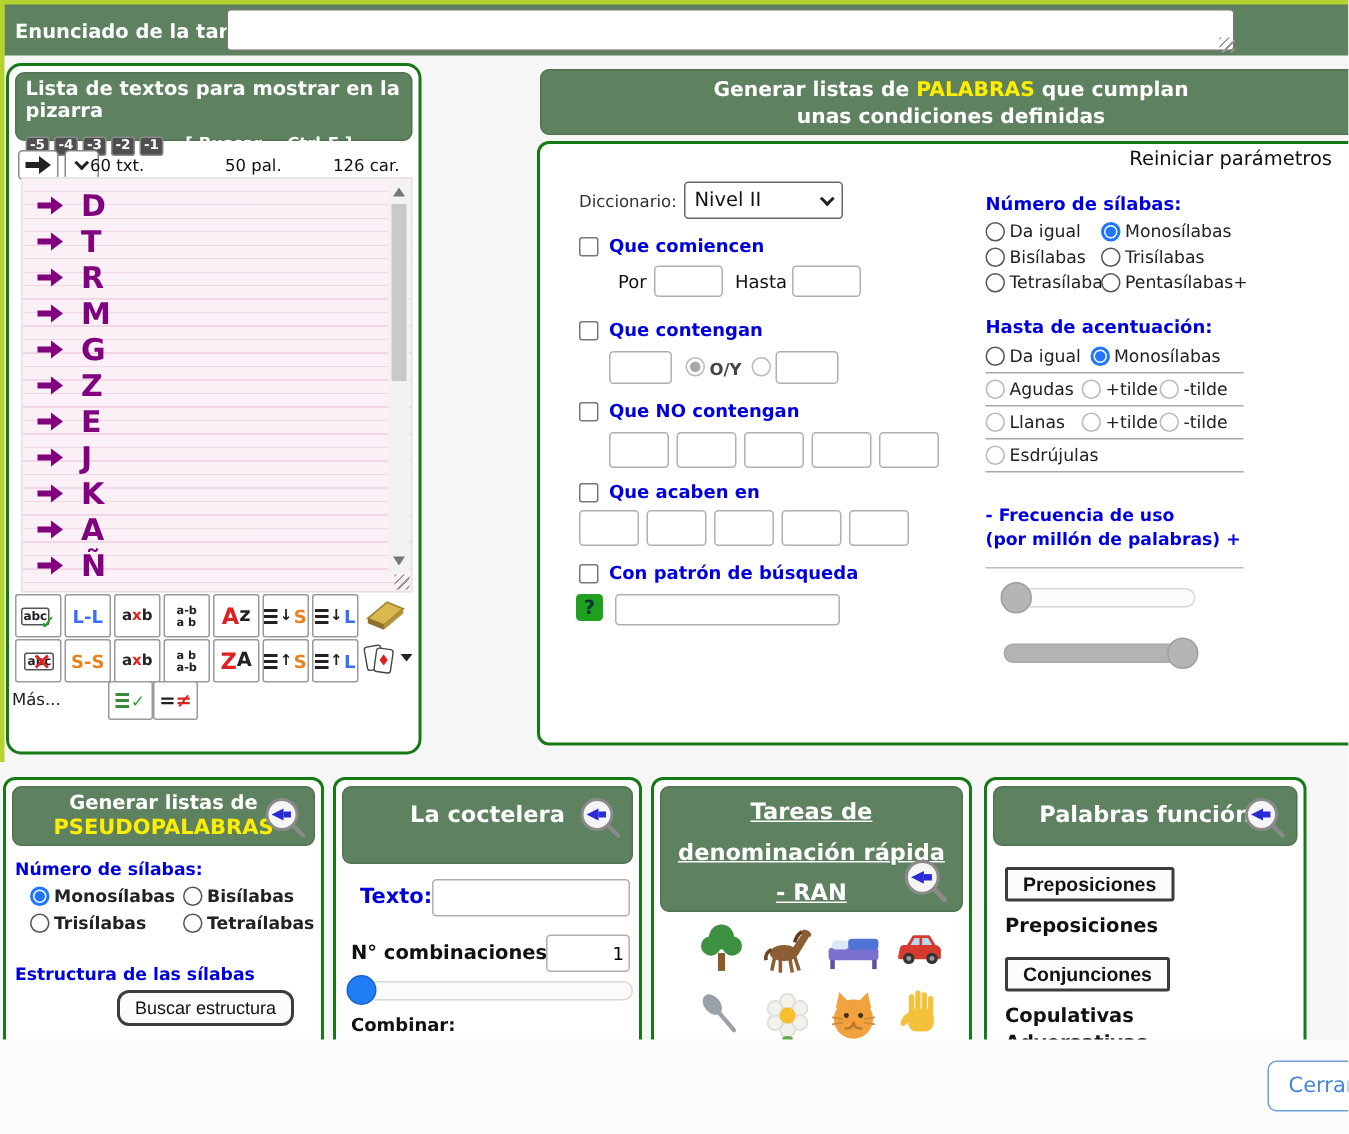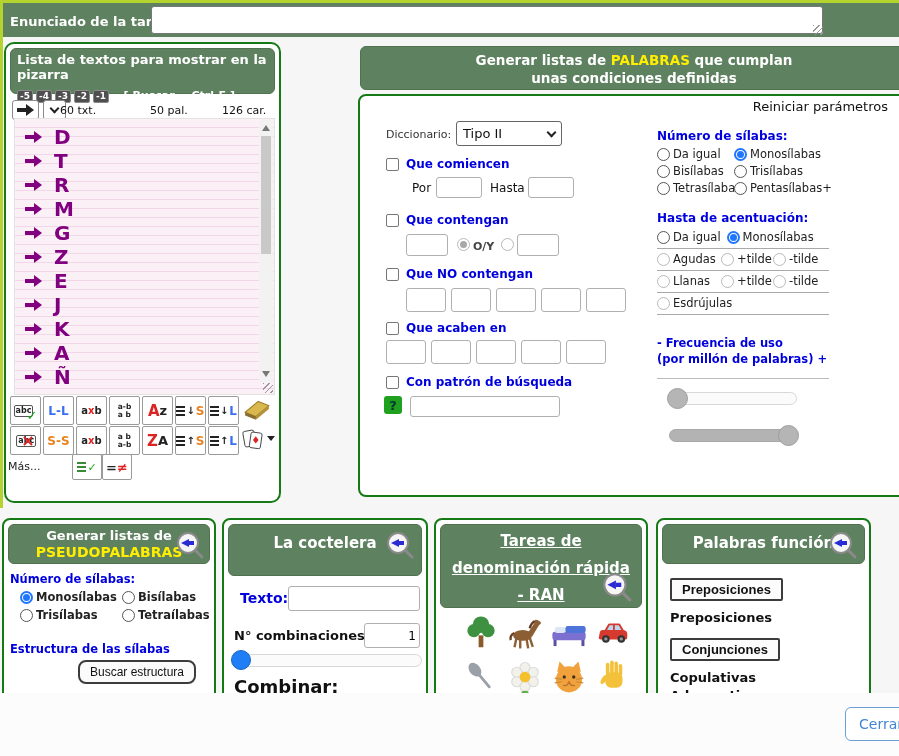--- a/index.html
+++ b/index.html
@@ -308,21 +308,21 @@
   <div class="abs" style="left:358px;top:42px;width:552px;height:455px">
     <div class="w-head">
       <div><span>Generar listas de </span><span class="hl">PALABRAS</span><span> que cumplan</span></div>
       <div>unas condiciones definidas</div>
     </div>
     <div class="w-form">
       <span class="abs" style="right:20px;top:3px;font-size:13px;color:#111">Reiniciar parámetros</span>
 
       <span class="abs small-lb" style="left:26px;top:32px">Diccionario:</span>
       <div class="sel" style="left:96px;top:25px;width:106px">
-        <span>Tipo II</span>
+        <span>Nivel II</span>
         <span class="chev"></span>
       </div>
 
       <span class="cb abs" style="left:26px;top:62px"></span>
       <span class="abs blue cond" style="left:46px;top:61px">Que comiencen</span>
       <span class="abs" style="left:52px;top:85px;font-size:12px">Por</span>
       <input class="tin abs" style="left: 76px; top: 81px; width: 46px; height: 21px;">
       <span class="abs" style="left:130px;top:85px;font-size:12px">Hasta</span>
       <input class="tin abs" style="left: 168px; top: 81px; width: 46px; height: 21px;">
 
@@ -465,21 +465,21 @@
         <line x1="20.5" y1="20.5" x2="27" y2="27" stroke="#8a8a8a" stroke-width="3" stroke-linecap="round"></line>
       </svg>
     </div>
     <span class="abs blue" style="left:16px;top:70px;font-size:14px">Texto:</span>
     <input class="tin abs" style="left: 64px; top: 66px; width: 132px; height: 25px;">
     <span class="abs" style="left:10px;top:108px;font-size:13px;font-weight:bold">N° combinaciones:</span>
     <input class="tin abs" style="left: 140px; top: 103px; width: 56px; height: 25px; text-align: right;" value="1">
     <div class="track abs" style="left:8px;top:134px;width:190px">
       <div class="thumb blue-t" style="left:-2px;width:20px;height:20px"></div>
     </div>
-    <span class="abs" style="left:10px;top:156px;font-size:18px;font-weight:bold">Combinar:</span>
+    <span class="abs" style="left:10px;top:156px;font-size:12px;font-weight:bold">Combinar:</span>
     <div class="stub" style="left:18px;top:176px"></div>
     <div class="stub" style="left:80px;top:176px"></div>
     <div class="stub" style="left:142px;top:176px"></div>
   </div>
 
   <div class="panel" style="left:434px;top:518px;width:214px;height:232px;border-radius:8px">
     <div class="phead" style="height:84px;padding-top:3px">
       <div class="ran-head">Tareas de</div>
       <div class="ran-head">denominación rápida</div>
       <div class="ran-head">- RAN</div>

